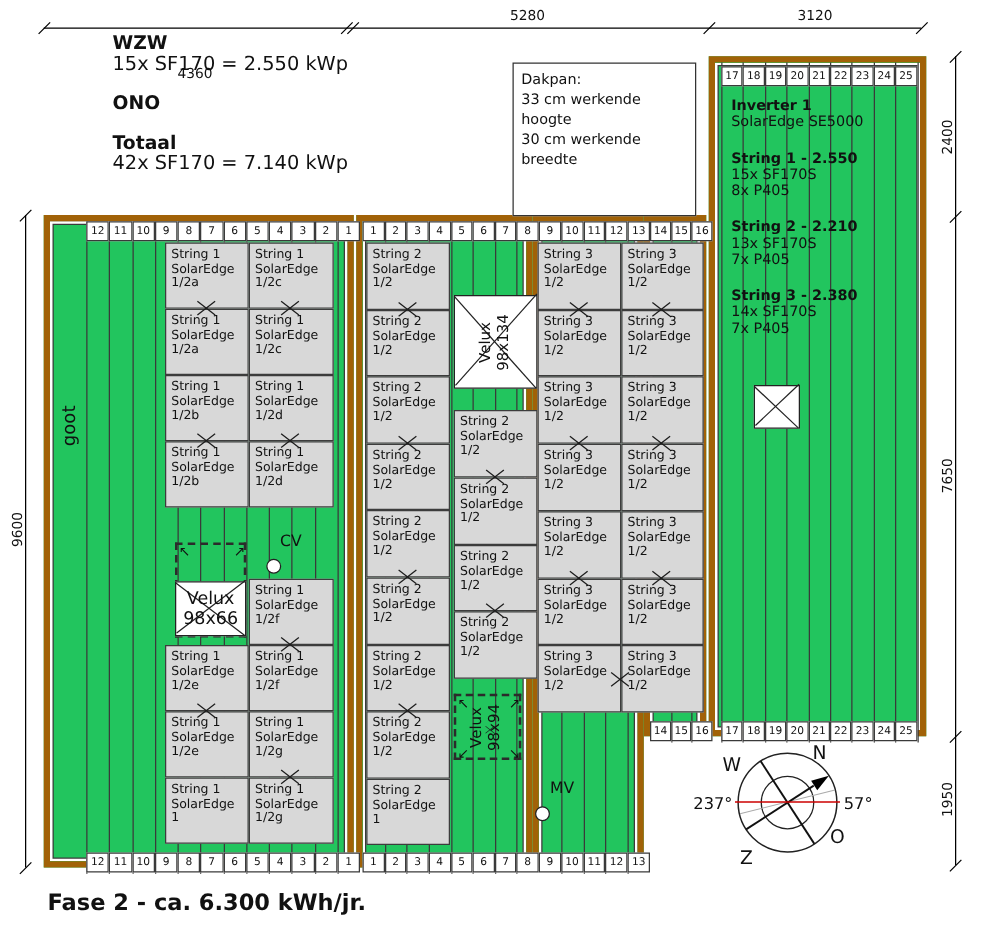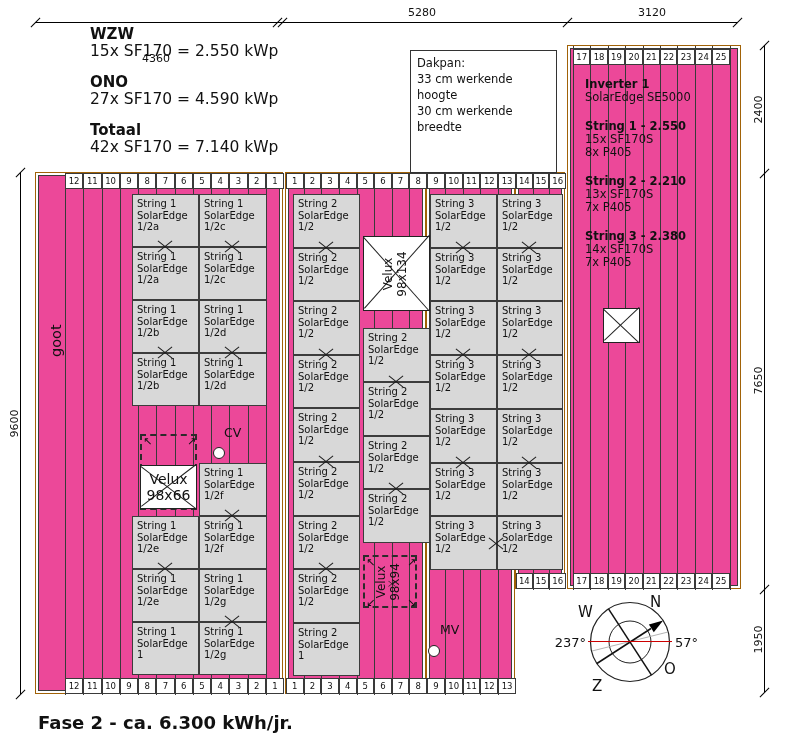--- a/index.html
+++ b/index.html
@@ -1,19 +1,19 @@
 <!DOCTYPE html>
 <html style="--panel-fill: #d8d8d8;"><head>
 <meta charset="utf-8">
 <style>
   html,body{margin:0;padding:0;background:#fff;}
   #canvas{position:relative;width:786px;height:744px;background:#fff;overflow:hidden;
           font-family:"DejaVu Sans","Liberation Sans",sans-serif;color:#111;}
   .abs{position:absolute;}
-  .roof{position:absolute;background:#ec4899;border:1px solid #a16207;
+  .roof{position:absolute;background:#22c55e;border:5px solid #a16207;
         box-shadow:inset 0 0 0 2px #fff, inset 0 0 0 3px #3a3a3a;box-sizing:border-box;}
   .col-line{position:absolute;top:0;width:1px;background:#3a3a3a;}
   .tab{position:absolute;height:16px;border:1px solid #3a3a3a;background:#fff;
        font-size:8.5px;line-height:14px;text-align:center;box-sizing:border-box;z-index:3;}
   .panel{position:absolute;background:var(--panel-fill,#d8d8d8);border:1px solid #3c3c3c;
          box-sizing:border-box;font-size:10px;line-height:11.6px;padding:3px 0 0 4px;
          white-space:nowrap;z-index:4;}
   .xmark{position:absolute;width:16px;height:16px;z-index:6;}
   .xmark:before,.xmark:after{content:"";position:absolute;left:-1px;top:7px;width:18px;height:1px;background:#1c1c1c;}
   .xmark:before{transform:rotate(38deg);}
@@ -48,21 +48,20 @@
 </style>
 </head>
 <body>
 
 <div id="canvas">
 
   <div class="abs" id="header-block" style="left:90px;top:26px;z-index:6;">
       <div class="hdr-b">WZW</div>
       <div class="hdr-r">15x SF170 = 2.550 kWp</div>
       <div class="hdr-b hdr-gap">ONO</div>
-      <div class="hdr-r">27x SF170 = 4.590 kWp</div>
       <div class="hdr-b hdr-gap">Totaal</div>
       <div class="hdr-r">42x SF170 = 7.140 kWp</div>
     </div>
 
   <div class="notebox" style="left:410px;top:50px;width:147px;height:123px;">
     <div>Dakpan:</div>
     <div>33 cm werkende hoogte</div>
     <div>30 cm werkende breedte</div>
   </div>
 

